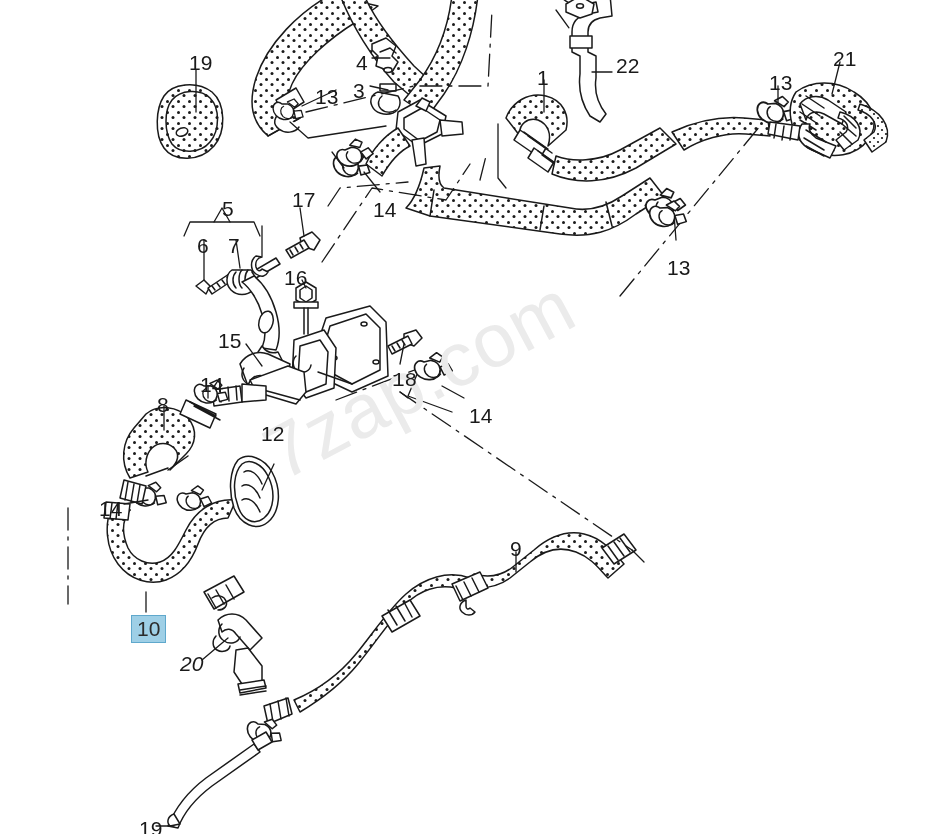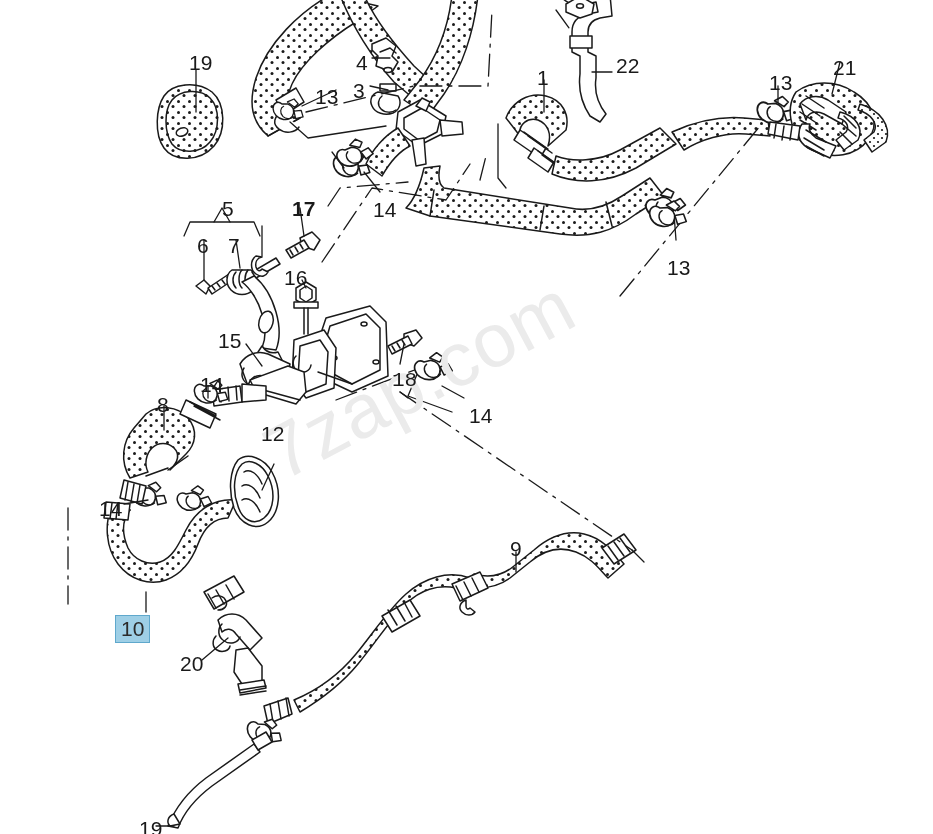--- a/index.html
+++ b/index.html
@@ -395,33 +395,33 @@
 
   <div id="callout-layer">
       <div class="lbl" style="left: 537px; top: 67px;">1</div>
       <div class="lbl" style="left: 353px; top: 80px;">3</div>
       <div class="lbl" style="left: 356px; top: 52px;">4</div>
       <div class="lbl" style="left: 222px; top: 198px;">5</div>
       <div class="lbl" style="left: 197px; top: 235px;">6</div>
       <div class="lbl" style="left: 228px; top: 235px;">7</div>
       <div class="lbl" style="left: 157px; top: 394px;">8</div>
       <div class="lbl" style="left: 510px; top: 538px;">9</div>
-      <div class="lbl hl" style="left: 115px; top: 615px;">10</div>
+      <div class="lbl hl" style="left: 131px; top: 615px;">10</div>
       <div class="lbl" style="left: 189px; top: 52px;">19</div>
       <div class="lbl" style="left: 261px; top: 423px;">12</div>
       <div class="lbl" style="left: 315px; top: 86px;">13</div>
       <div class="lbl" style="left: 667px; top: 257px;">13</div>
       <div class="lbl" style="left: 769px; top: 72px;">13</div>
       <div class="lbl" style="left: 373px; top: 199px;">14</div>
       <div class="lbl" style="left: 200px; top: 374px;">14</div>
       <div class="lbl" style="left: 99px; top: 498px;">14</div>
       <div class="lbl" style="left: 469px; top: 405px;">14</div>
       <div class="lbl" style="left: 218px; top: 330px;">15</div>
       <div class="lbl" style="left: 284px; top: 267px;">16</div>
-      <div class="lbl" style="left: 292px; top: 198px; font-weight: bold;">17</div>
+      <div class="lbl" style="left: 292px; top: 189px;">17</div>
       <div class="lbl" style="left: 392px; top: 370px; font-family: Liberation Mono, monospace;">18</div>
       <div class="lbl" style="left: 139px; top: 818px;">19</div>
-      <div class="lbl" style="left: 180px; top: 653px;">20</div>
-      <div class="lbl" style="left: 833px; top: 48px; margin-top: 9px;">21</div>
+      <div class="lbl" style="left: 180px; top: 653px; font-style: italic;">20</div>
+      <div class="lbl" style="left: 833px; top: 48px;">21</div>
       <div class="lbl" style="left: 616px; top: 55px;">22</div>
     </div>
 
 </div>
 
 </body></html>

